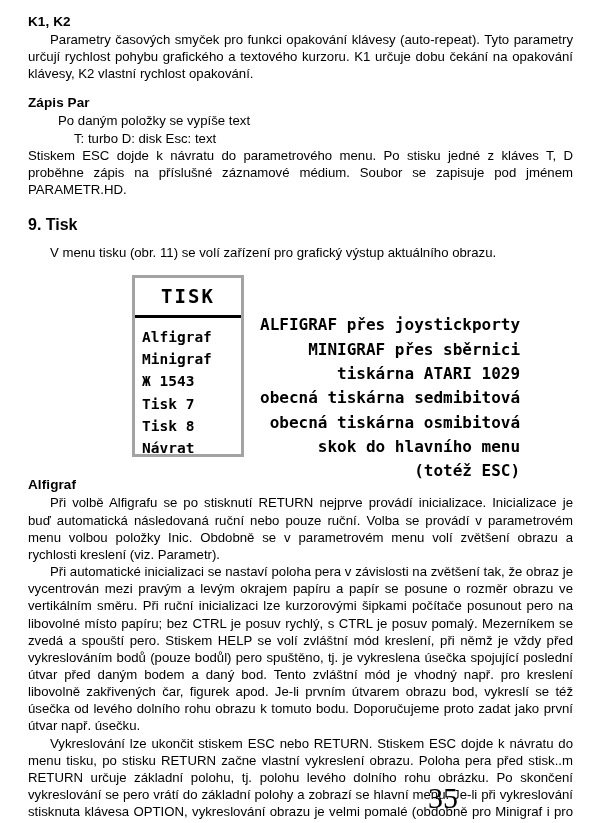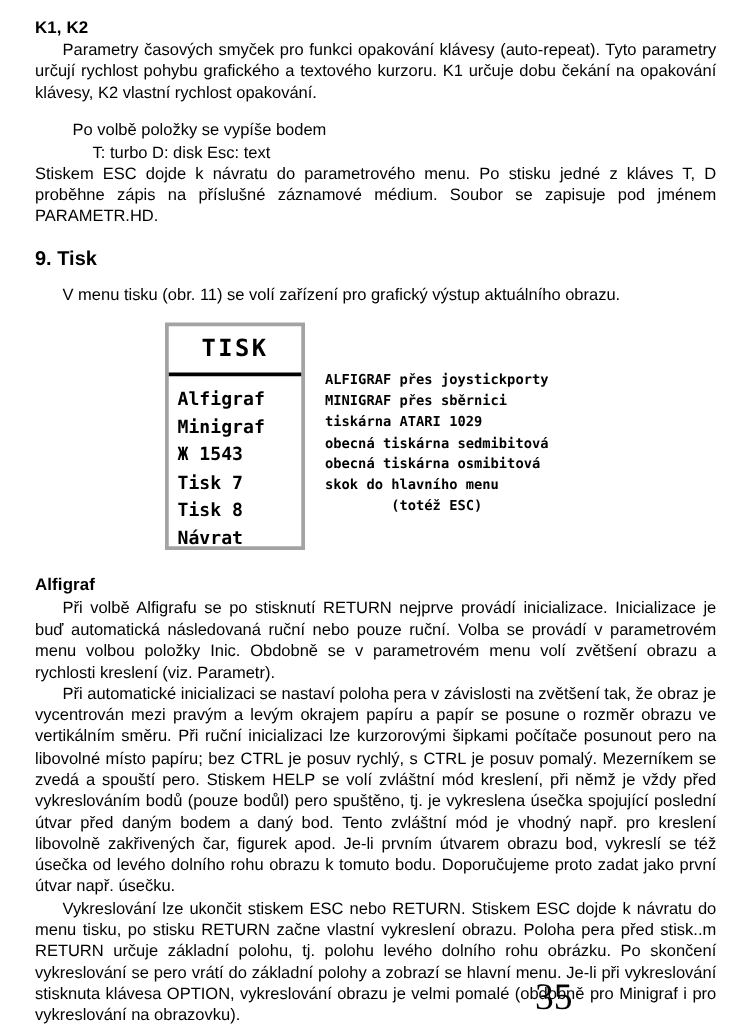--- a/index.html
+++ b/index.html
@@ -99,24 +99,25 @@
     margin-top: 8px;
     margin-left: 7px;
     letter-spacing: 0px;
   }
   .fig-right {
     position: absolute;
     left: 232px;
     top: 38px;
     font-family: "DejaVu Sans Mono", monospace;
     font-weight: bold;
-    font-size: 11px;
+    font-size: 16px;
     line-height: 1.52;
     letter-spacing: 0px;
     white-space: pre;
+    text-align: right;
   }
   .fig-caption {
     font-weight: bold;
     font-size: 12.6px;
     margin-top: 8px;
   }
   .page-number {
     position: absolute;
     right: 26px;
     bottom: 8px;
@@ -130,21 +131,22 @@
 <body>
 
 <div class="page">
   <div class="content">
 
     <div class="h-bold">K1, K2</div>
     <p class="body">Parametry časových smyček pro funkci opakování klávesy (auto-repeat). Tyto parametry určují rychlost pohybu grafického a textového kurzoru. K1 určuje dobu čekání na opakování klávesy, K2 vlastní rychlost opakování.</p>
 
     <div class="gap-m"></div>
 
-    <div class="indent-1">Po volbě položky se vypíše bodem</div>
+    <div class="h-bold">Zápis Par</div>
+    <div class="indent-1">Po daným položky se vypíše text</div>
     <div class="indent-2">T: turbo   D: disk   Esc: text</div>
     <p class="body noindent">Stiskem ESC dojde k návratu do parametrového menu. Po stisku jedné z kláves T, D proběhne zápis na příslušné záznamové médium. Soubor se zapisuje pod jménem PARAMETR.HD.</p>
 
     <div class="sec-head">9. Tisk</div>
 
     <p class="body">V menu tisku (obr. 11) se volí zařízení pro grafický výstup aktuálního obrazu.</p>
 
     <div class="figure">
       <div class="fig-box">
         <div class="fig-title">TISK</div>

